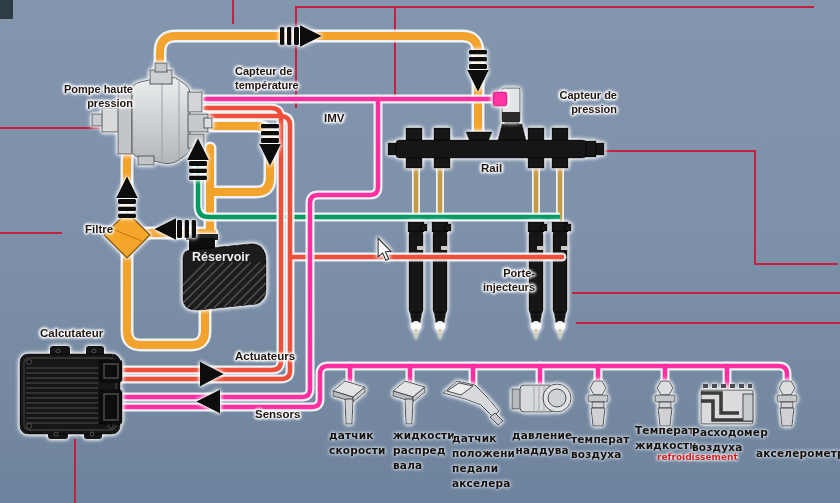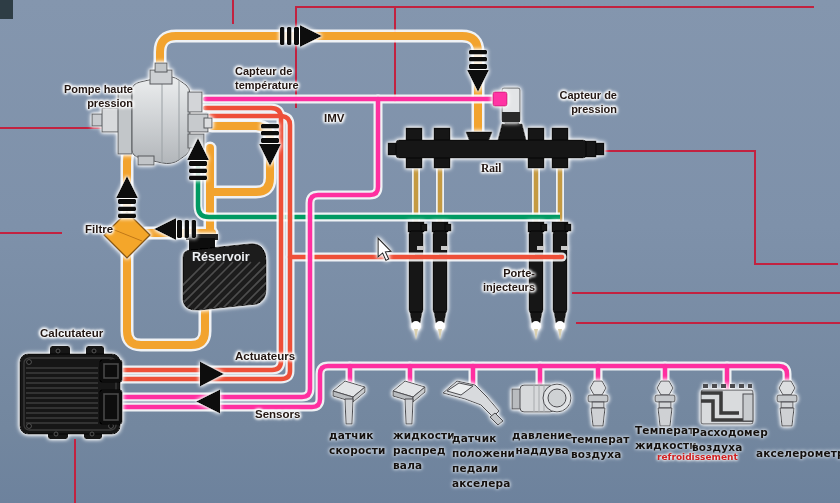--- a/index.html
+++ b/index.html
@@ -260,21 +260,21 @@
 <polygon points="378,238 378,257 382.6,253.1 385.9,260.5 388.8,259 385.5,252 391,251.4" fill="#ffffff" stroke="#222" stroke-width="1.2" filter="url(#glow)"></polygon>
 </svg>
 
 <div class="lbl center" style="left:18px;top:83px;width:96px;">Pompe haute
 pression</div>
 <div class="lbl" style="left:216px;top:65px;">Capteur de
 température</div>
 <div class="lbl big" style="left:291px;top:112px;margin-left:14px;">IMV</div>
 <div class="lbl center" style="left:522px;top:89px;width:76px;">Capteur de
 pression</div>
-<div class="lbl big" style="left:462px;top:162px;width:40px;font-family:Liberation Serif, serif;">Rail</div>
+<div class="lbl big" style="left:462px;top:162px;width:40px;">Rail</div>
 <div class="lbl big" style="left:66px;top:223px;">Filtre</div>
 <div class="tanklbl" style="left:192px;top:250px;">Réservoir</div>
 <div class="lbl big" style="left:21px;top:327px;">Calcutateur</div>
 <div class="lbl big" style="left:216px;top:350px;">Actuateurs</div>
 <div class="lbl big" style="left:236px;top:408px;">Sensors</div>
 <div class="lbl center" style="left:448px;top:267px;width:68px;">Porte-
 injecteurs</div>
 
 <div class="rlbl" style="left:329px;top:428px;">датчик
 скорости</div>

